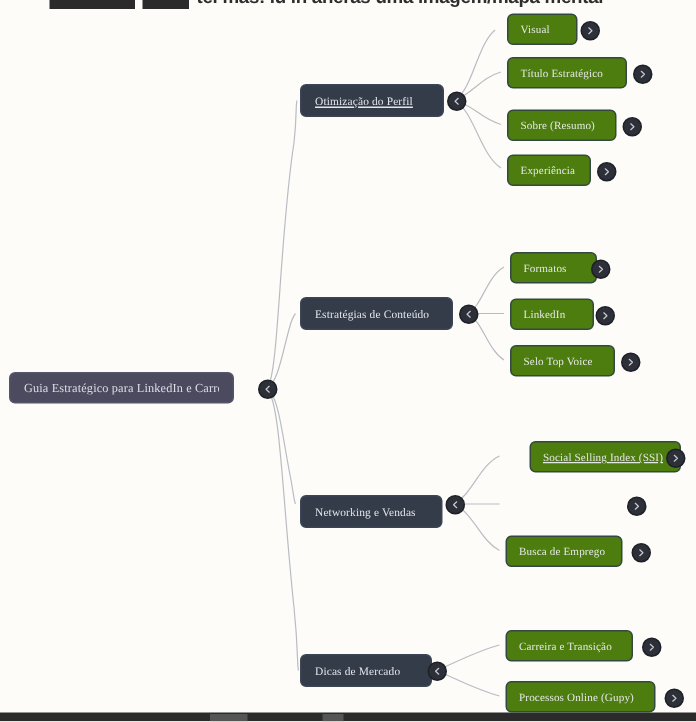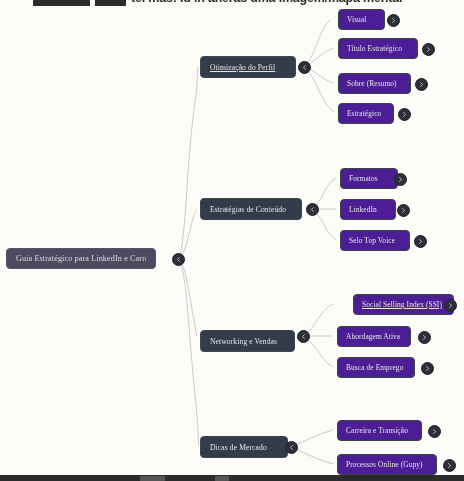--- a/index.html
+++ b/index.html
@@ -98,21 +98,21 @@
   }
   .node.branch {
     background: #343c4a;
     border: 1px solid #3c4554;
     padding: 0 9px;
     font-size: 7.6px;
     height: 22px;
     color: #e3e5ea;
   }
   .node.leaf {
-    background: #4c1d95;
+    background: #4d7c0f;
     border: 1px solid #33493f;
     padding: 0 8px;
     font-size: 7.4px;
     height: 21px;
     color: #e4e8e4;
   }
 
   
   .toggle {
     position: absolute;
@@ -205,21 +205,21 @@
   <div class="node leaf" style="left:338px; top:73px; width:73px;">
     <span class="label">Sobre (Resumo)</span>
   </div>
   <div class="toggle" style="left:415px; top:78px;">
     <svg width="7" height="7" viewBox="0 0 10 10">
       <path d="M3.6 2.2 L6.6 5 L3.6 7.8" stroke="#c6c9cf" stroke-width="1.2" fill="none" stroke-linecap="round" stroke-linejoin="round"></path>
     </svg>
   </div>
 
   <div class="node leaf" style="left:338px; top:103px; width:56px;">
-    <span class="label">Estratégico</span>
+    <span class="label">Experiência</span>
   </div>
   <div class="toggle" style="left:398px; top:108px;">
     <svg width="7" height="7" viewBox="0 0 10 10">
       <path d="M3.6 2.2 L6.6 5 L3.6 7.8" stroke="#c6c9cf" stroke-width="1.2" fill="none" stroke-linecap="round" stroke-linejoin="round"></path>
     </svg>
   </div>
 
   <div class="node branch" style="left:200px; top:198px; width:102px;">
     <span class="label">Estratégias de Conteúdo</span>
   </div>
@@ -267,23 +267,20 @@
 
   <div class="node leaf" style="left:353px; top:294px; width:101px;text-decoration:underline;">
     <span class="label">Social Selling Index (SSI)</span>
   </div>
   <div class="toggle" style="left:444px; top:299px;">
     <svg width="7" height="7" viewBox="0 0 10 10">
       <path d="M3.6 2.2 L6.6 5 L3.6 7.8" stroke="#c6c9cf" stroke-width="1.2" fill="none" stroke-linecap="round" stroke-linejoin="round"></path>
     </svg>
   </div>
 
-  <div class="node leaf" style="left:337px; top:326px; width:74px;">
-    <span class="label">Abordagem Ativa</span>
-  </div>
   <div class="toggle" style="left:418px; top:331px;">
     <svg width="7" height="7" viewBox="0 0 10 10">
       <path d="M3.6 2.2 L6.6 5 L3.6 7.8" stroke="#c6c9cf" stroke-width="1.2" fill="none" stroke-linecap="round" stroke-linejoin="round"></path>
     </svg>
   </div>
 
   <div class="node leaf" style="left:337px; top:357px; width:78px;">
     <span class="label">Busca de Emprego</span>
   </div>
   <div class="toggle" style="left:421px; top:362px;">

